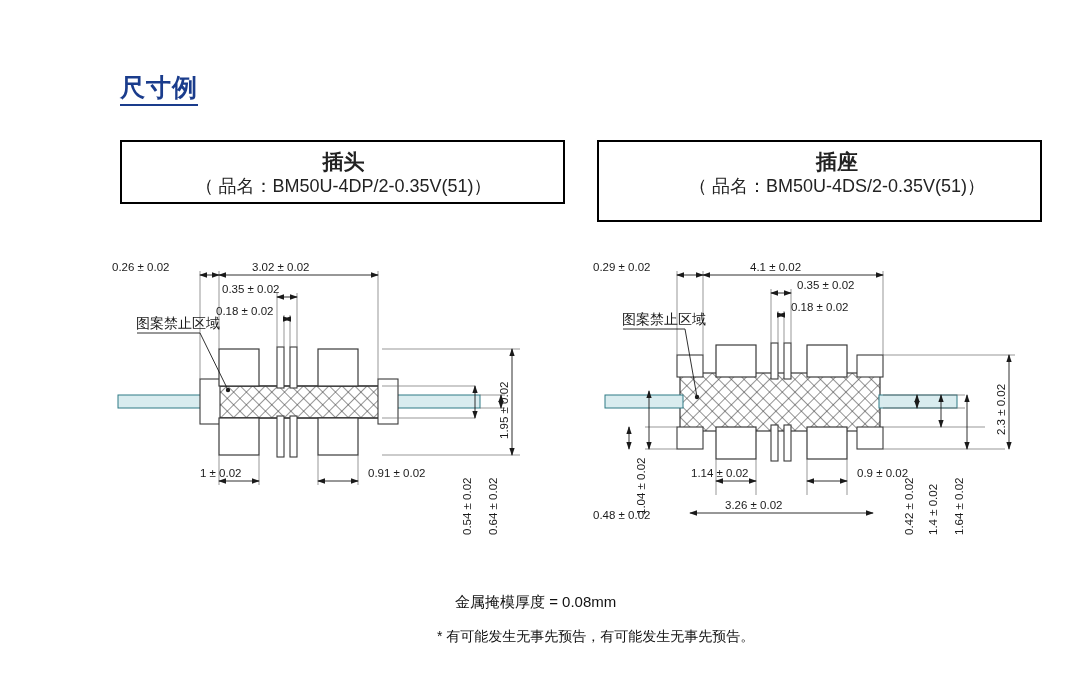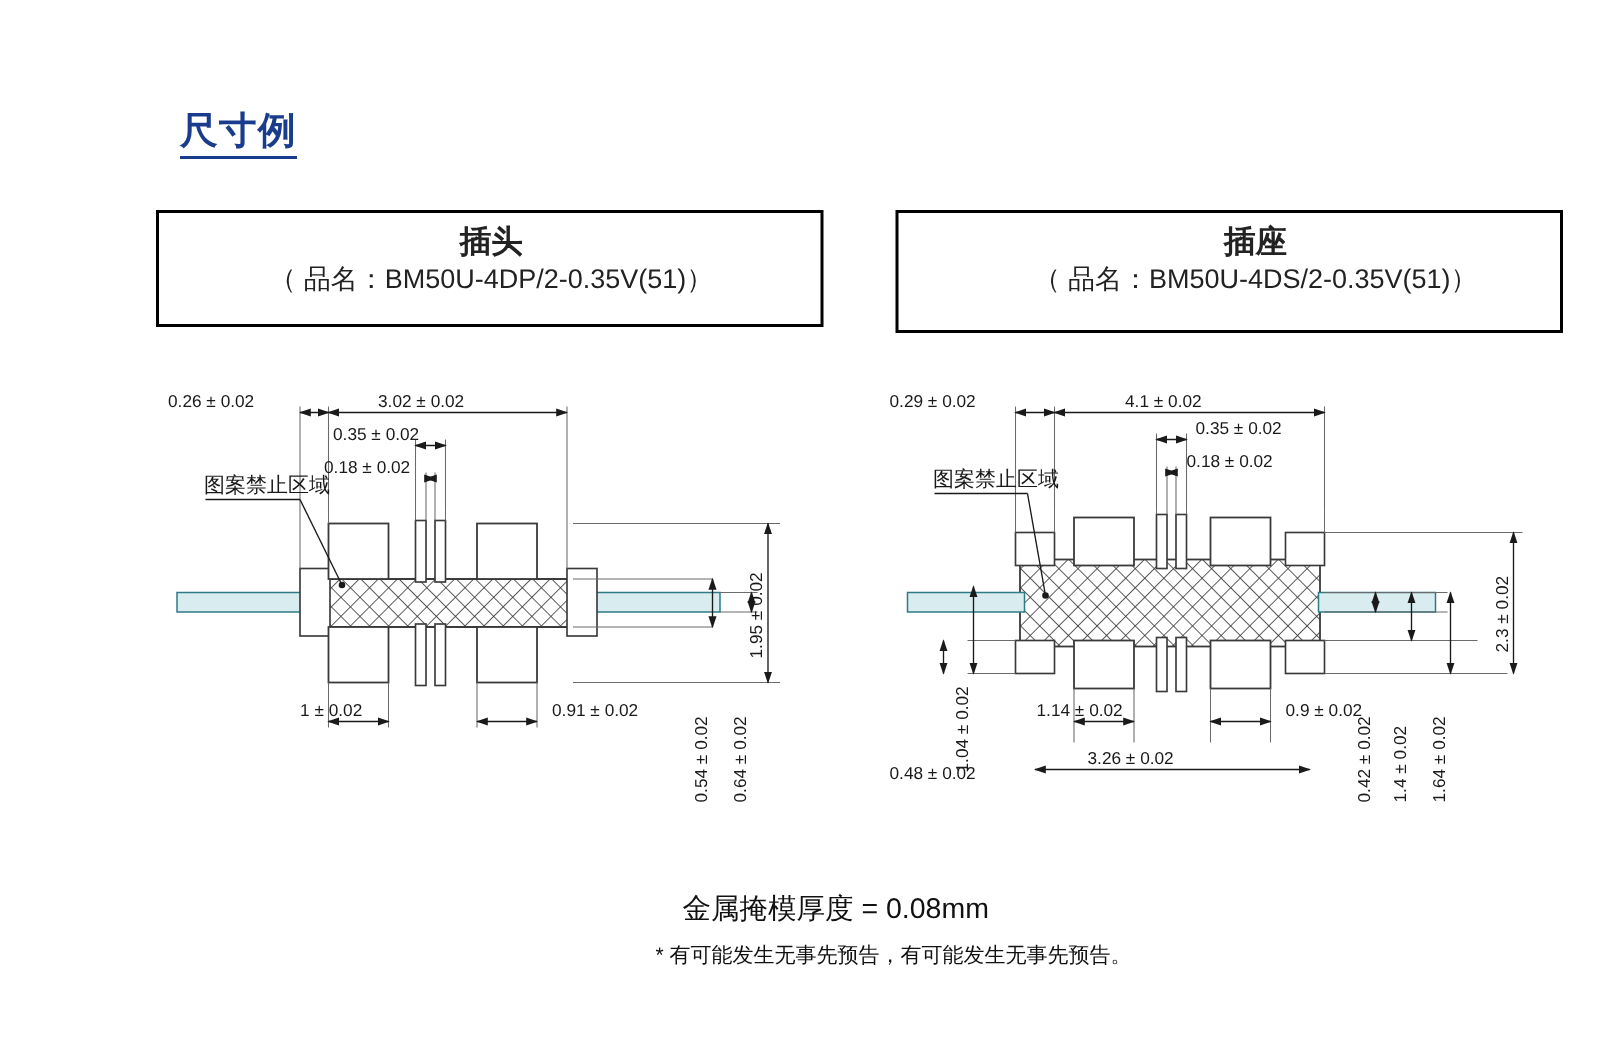--- a/index.html
+++ b/index.html
@@ -39,24 +39,24 @@
 
   
   .header-box {
     position: absolute;
     border: 2px solid #000;
     background: #fff;
     box-sizing: border-box;
     padding: 8px 12px 10px 14px;
   }
   #plug-header-box {
-    left: 104px;
+    left: 120px;
     top: 140px;
     width: 445px;
-    height: 78px;
+    height: 64px;
   }
   #receptacle-header-box {
     left: 597px;
     top: 140px;
     width: 445px;
     height: 82px;
     padding-left: 47px;
   }
   .hdr-title {
     font-size: 21px;
@@ -85,21 +85,21 @@
     top: 245px;
     width: 470px;
     height: 310px;
   }
 
   
   #note-thickness {
     position: absolute;
     left: 455px;
     top: 593px;
-    font-size: 19px;
+    font-size: 15px;
     color: #111;
     white-space: nowrap;
   }
   #note-disclaimer {
     position: absolute;
     left: 437px;
     top: 628px;
     font-size: 14px;
     color: #111;
     white-space: nowrap;

